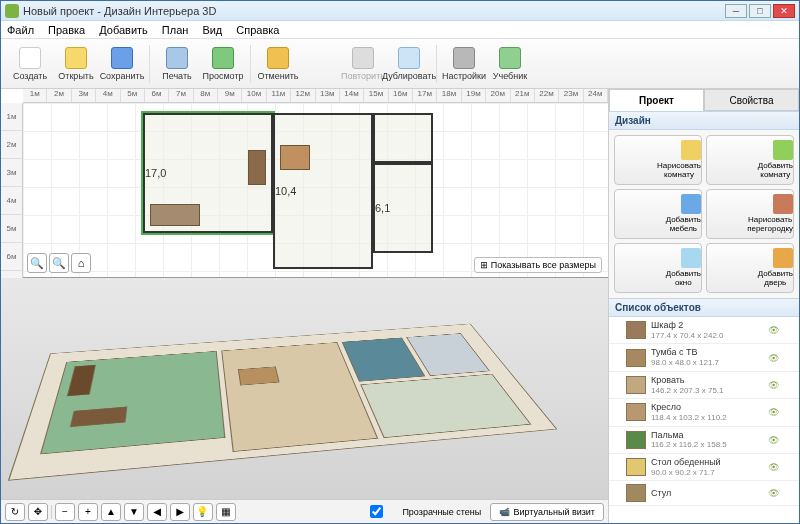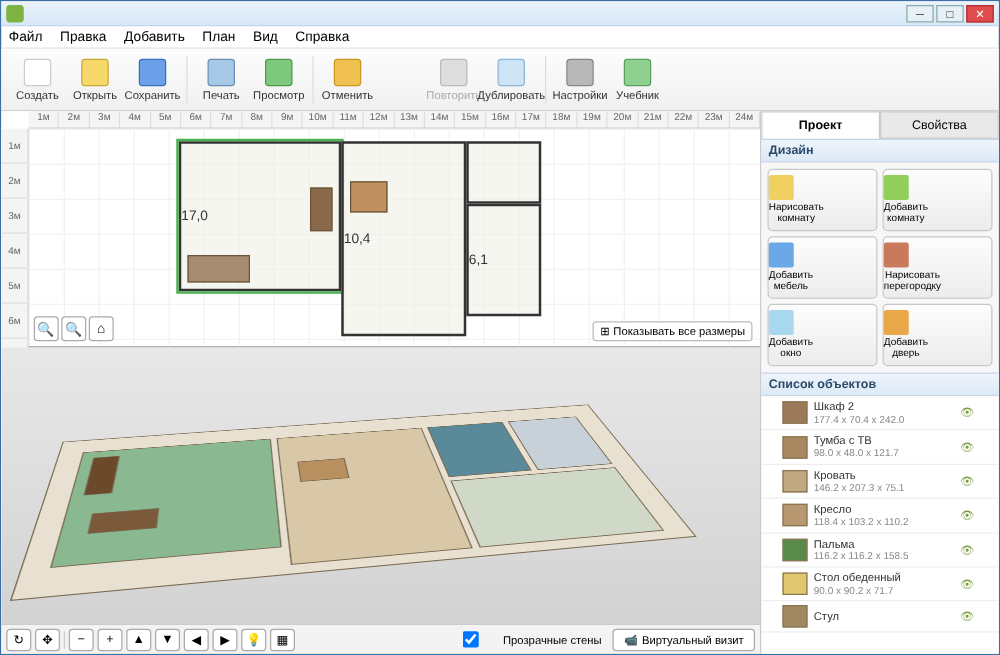--- a/index.html
+++ b/index.html
@@ -36,35 +36,36 @@
 .bottom-bar { position: absolute; left: 0; right: 0; bottom: 0; height: 24px; background: #f3f3f3; border-top: 1px solid #ccc; display: flex; align-items: center; padding: 0 4px; gap: 3px; }
 .bbtn { width: 20px; height: 18px; background: #fff; border: 1px solid #aaa; border-radius: 3px; display: flex; align-items: center; justify-content: center; font-size: 10px; cursor: pointer; }
 .bbtn.wide { width: auto; padding: 0 8px; font-size: 9px; }
 .chk { display: flex; align-items: center; font-size: 9px; gap: 19px; margin-left: auto; margin-right: 6px; }
 .sidepanel { width: 190px; background: #f7f7f7; display: flex; flex-direction: column; }
 .tabs { display: flex; height: 22px; background: #e9e9e9; }
 .tab { flex: 1; display: flex; align-items: center; justify-content: center; font-size: 10px; border: 1px solid #ccc; cursor: pointer; }
 .tab.active { background: #fff; border-bottom: none; font-weight: bold; }
 .section-hdr { background: linear-gradient(#eef4fb,#dce9f6); font-size: 10px; font-weight: bold; padding: 3px 6px; border-top: 1px solid #c5d5e5; border-bottom: 1px solid #c5d5e5; color: #2a4a6a; }
 .design-grid { display: grid; grid-template-columns: 1fr 1fr; gap: 4px; padding: 5px; }
-.dbtn { height: 50px; background: linear-gradient(#fdfdfd,#ececec); border: 1px solid #c8c8c8; border-radius: 4px; display: flex; flex-direction: column; align-items: flex-start; justify-content: center; font-size: 8px; text-align: center; cursor: pointer; line-height: 1.1; }
+.dbtn { height: 50px; background: linear-gradient(#fdfdfd,#ececec); border: 1px solid #c8c8c8; border-radius: 4px; display: flex; flex-direction: column; align-items: flex-end; justify-content: center; font-size: 8px; text-align: center; cursor: pointer; line-height: 1.1; }
 .dbtn .dicon { width: 20px; height: 20px; margin-bottom: 2px; border-radius: 2px; }
 .obj-list { flex: 1; overflow-y: auto; background: #fff; }
 .obj-item { display: flex; align-items: center; padding: 3px 17px; border-bottom: 1px solid #eee; font-size: 9px; }
 .obj-item .oicon { width: 20px; height: 18px; background: #c9a876; border: 1px solid #8a7550; margin-right: 5px; flex-shrink: 0; }
 .obj-item .oinfo { flex: 1; line-height: 1.2; }
 .obj-item .oname { color: #333; }
 .obj-item .odim { color: #888; font-size: 8px; }
 .obj-item .eye { width: 14px; height: 10px; cursor: pointer; color: #7a9e3e; }
 </style>
 </head>
 <body>
 
 <div class="titlebar">
   <div class="icon"></div>
+  <span>Новый проект - Дизайн Интерьера 3D</span>
   <div class="spacer"></div>
   <div class="winbtn">─</div>
   <div class="winbtn">□</div>
   <div class="winbtn close">✕</div>
 </div>
 
 <div class="menubar" id="menubar">
     <span>Файл</span>
     <span>Правка</span>
     <span>Добавить</span>

